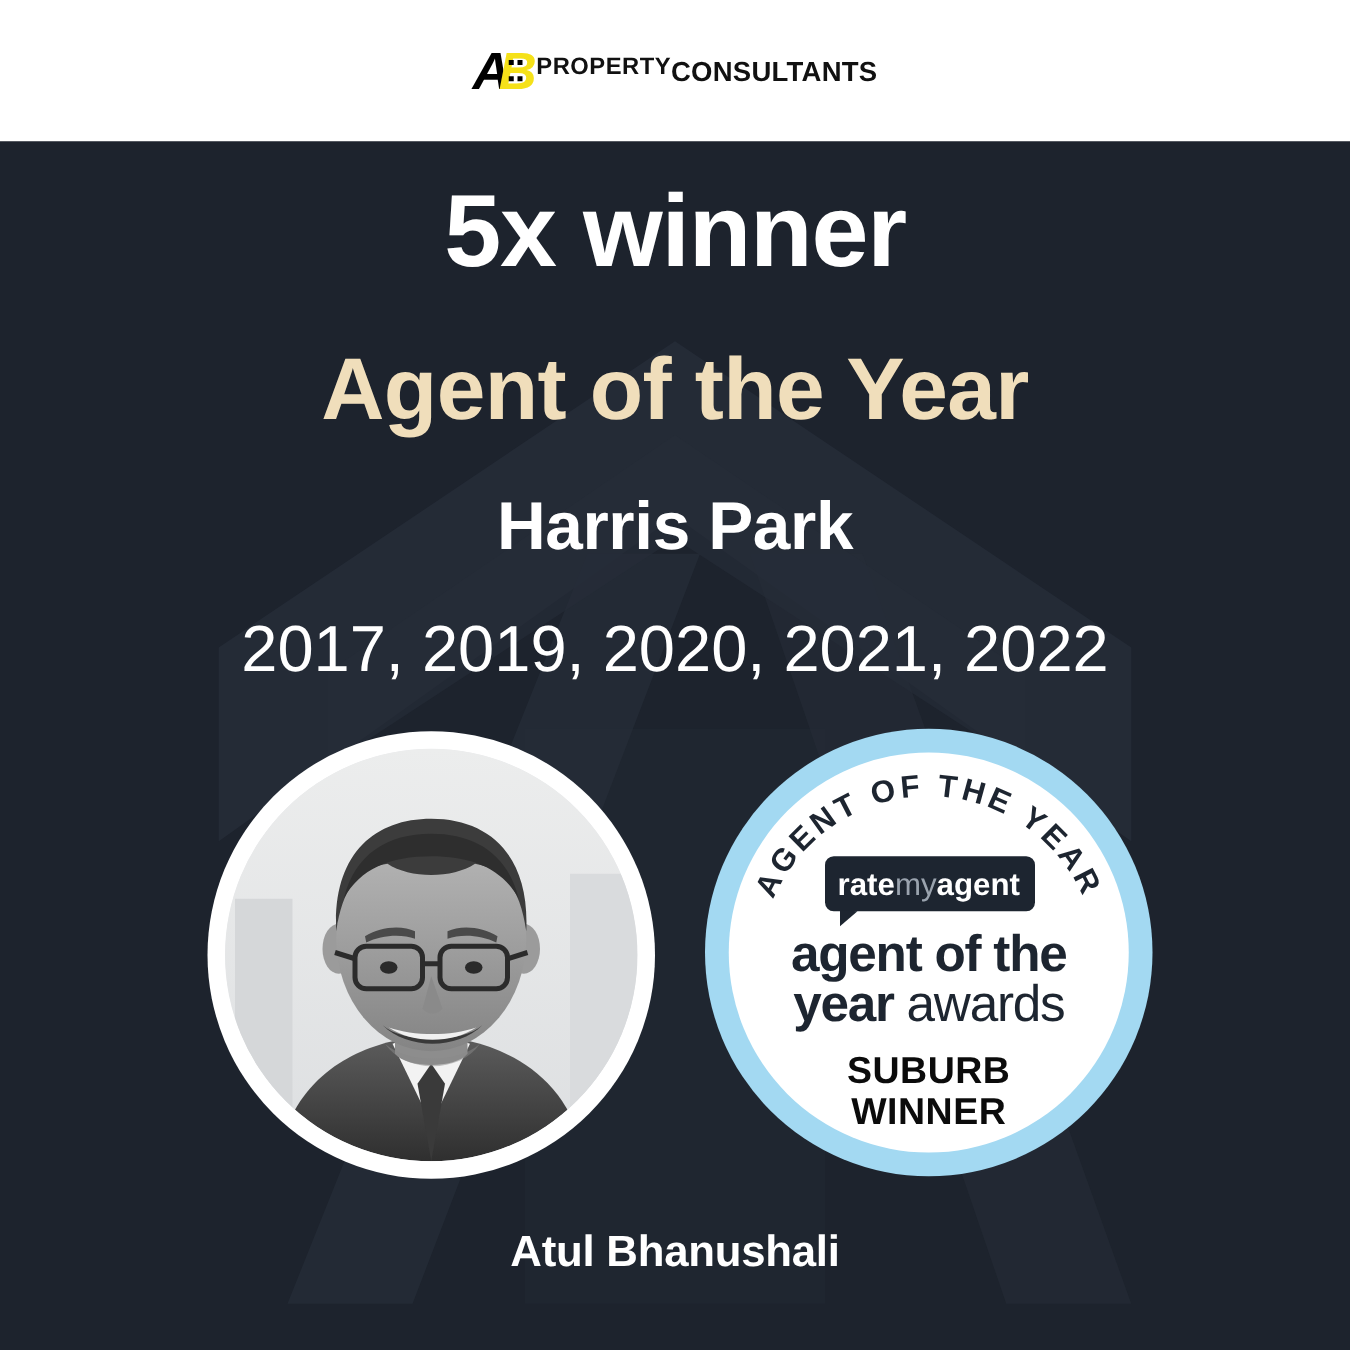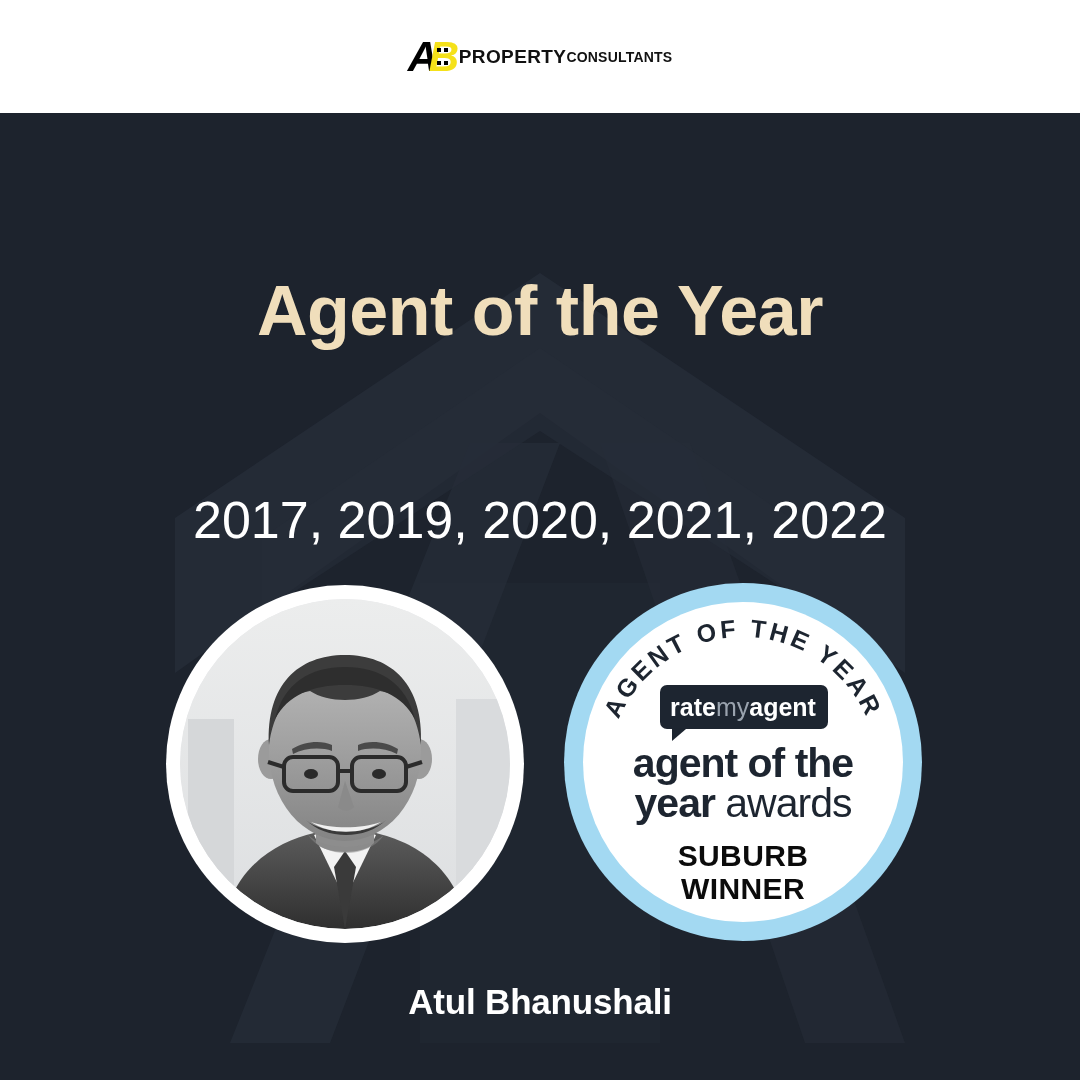--- a/index.html
+++ b/index.html
@@ -39,21 +39,21 @@
   .w4{ left:36px; top:24px; }
   .logo-text{
     display:flex; flex-direction:row; justify-content:center;
     line-height:1.0;
   }
   .logo-l1, .logo-l2{
     font-family:"Liberation Sans", sans-serif;
     font-weight:700; color:#111111;
     font-size:19px; letter-spacing:0.4px;
   }
-  .logo-l2{ font-size:14px; letter-spacing:0.2px; margin-top:3px; }
+  .logo-l2{ font-size:22px; letter-spacing:0.2px; margin-top:3px; }
 
   
   .canvas{
     position:absolute; left:0; top:113px; width:1080px; height:967px;
     background:#1d232d; overflow:hidden; z-index:1;
   }
   .watermark{
     position:absolute; left:0; top:0; width:1080px; height:967px;
     z-index:1; opacity:1;
   }
@@ -141,21 +141,23 @@
     </div>
     <div class="logo-text">
       <span class="logo-l1">PROPERTY</span>
       <span class="logo-l2">CONSULTANTS</span>
     </div>
   </div>
 </div>
 
 <div class="content">
 
+  <div class="line-winner">5x winner</div>
   <div class="line-award">Agent of the Year</div>
+  <div class="line-suburb">Harris Park</div>
   <div class="line-years">2017, 2019, 2020, 2021, 2022</div>
   <div class="line-name">Atul Bhanushali</div>
 
   <div class="photo">
     <div class="photo-inner">
       <svg width="330" height="330" viewBox="0 0 330 330" aria-hidden="true">
         <defs>
           <linearGradient id="bgph" x1="0" y1="0" x2="0" y2="1">
             <stop offset="0%" stop-color="#eceded"></stop>
             <stop offset="100%" stop-color="#dddfe1"></stop>

